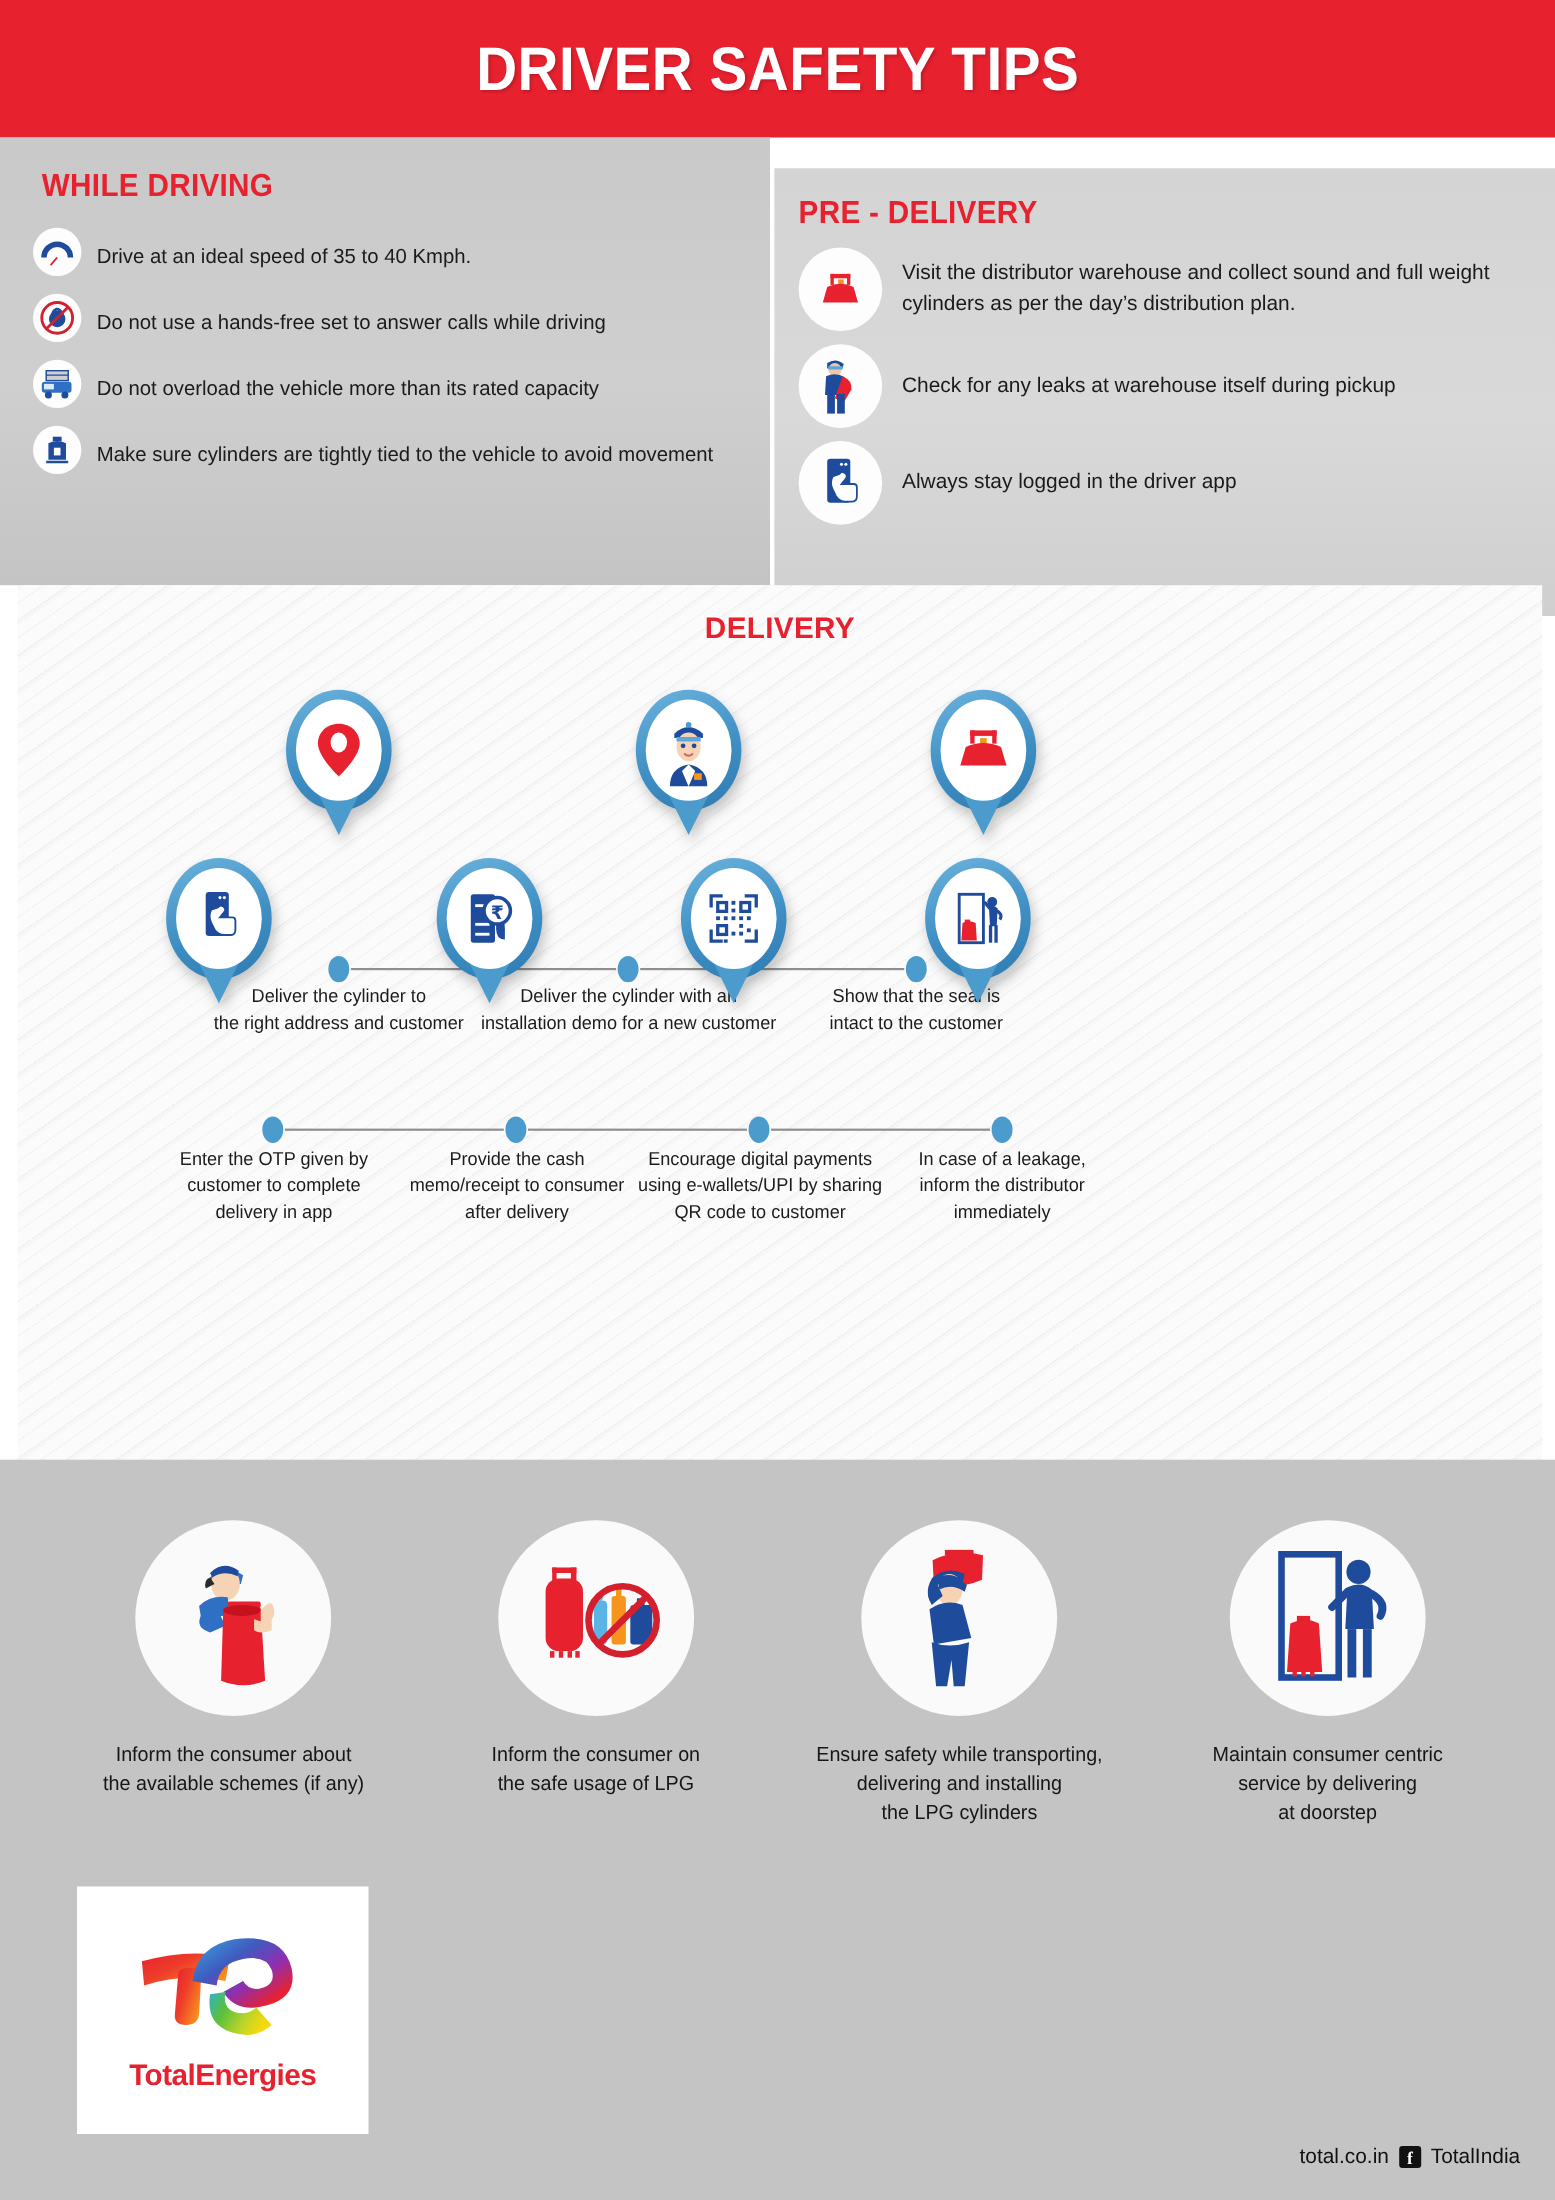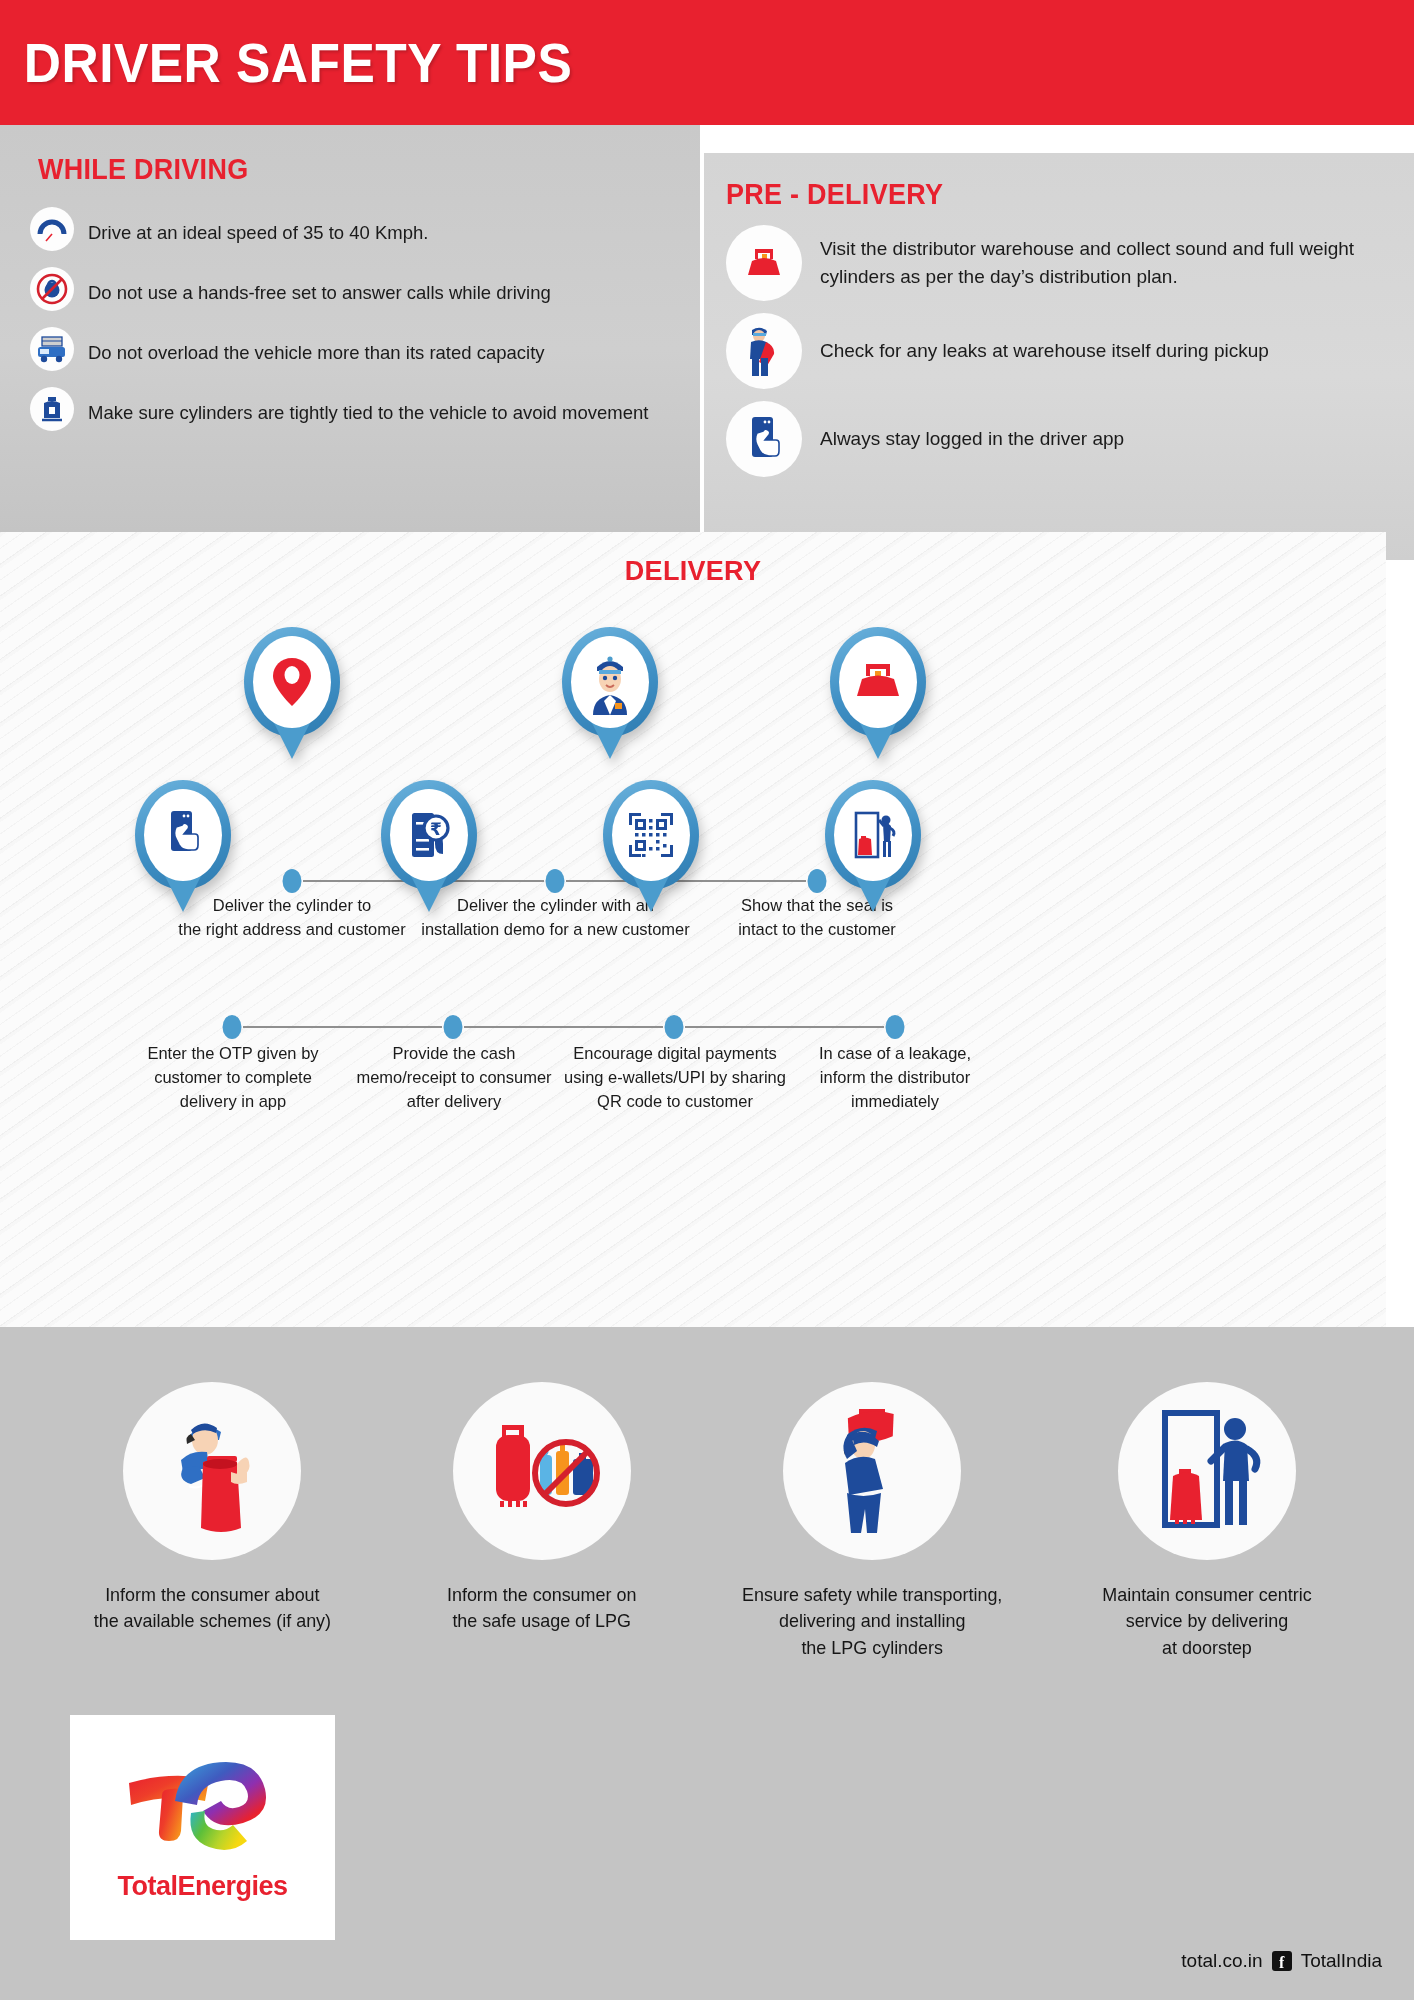--- a/index.html
+++ b/index.html
@@ -8,21 +8,21 @@
     font-family: "Liberation Sans", sans-serif;
     background: #ffffff;
     overflow: hidden;
   }
   .page { position: relative; width: 1414px; height: 2000px; }
 
   
   .header {
     position: absolute; left: 0; top: 0; width: 1414px; height: 125px;
     background: #e8212f;
-    display: flex; align-items: center; 
+    display: flex; align-items: center; justify-content: center;
   }
   .header h1 {
     color: #ffffff;
     font-size: 56px;
     font-weight: bold;
     letter-spacing: 0.5px;
     font-stretch: condensed;
     transform: scaleX(0.92);
     text-shadow: 2px 2px 3px rgba(0,0,0,0.18);
   }
@@ -60,21 +60,21 @@
   .pre-ic {
     width: 76px; height: 76px; border-radius: 50%;
     background: #fdfdfd; flex: 0 0 76px;
     display: flex; align-items: center; justify-content: center;
     margin-right: 18px; overflow: hidden;
   }
   .pre-txt { font-size: 19px; color: #1b1b1b; line-height: 1.45; }
 
   
   .delivery {
-    position: absolute; left: 0; top: 532px; width: 1386px; height: 795px;
+    position: absolute; left: 16px; top: 532px; width: 1386px; height: 795px;
     background:
       repeating-linear-gradient(145deg,
         rgba(0,0,0,0.030) 0px, rgba(0,0,0,0.030) 1px,
         rgba(255,255,255,0) 1px, rgba(255,255,255,0) 13px),
       repeating-linear-gradient(145deg,
         rgba(0,0,0,0.015) 0px, rgba(0,0,0,0.015) 4px,
         rgba(255,255,255,0) 4px, rgba(255,255,255,0) 26px),
       #fbfbfb;
   }
   .delivery .sec-title {

